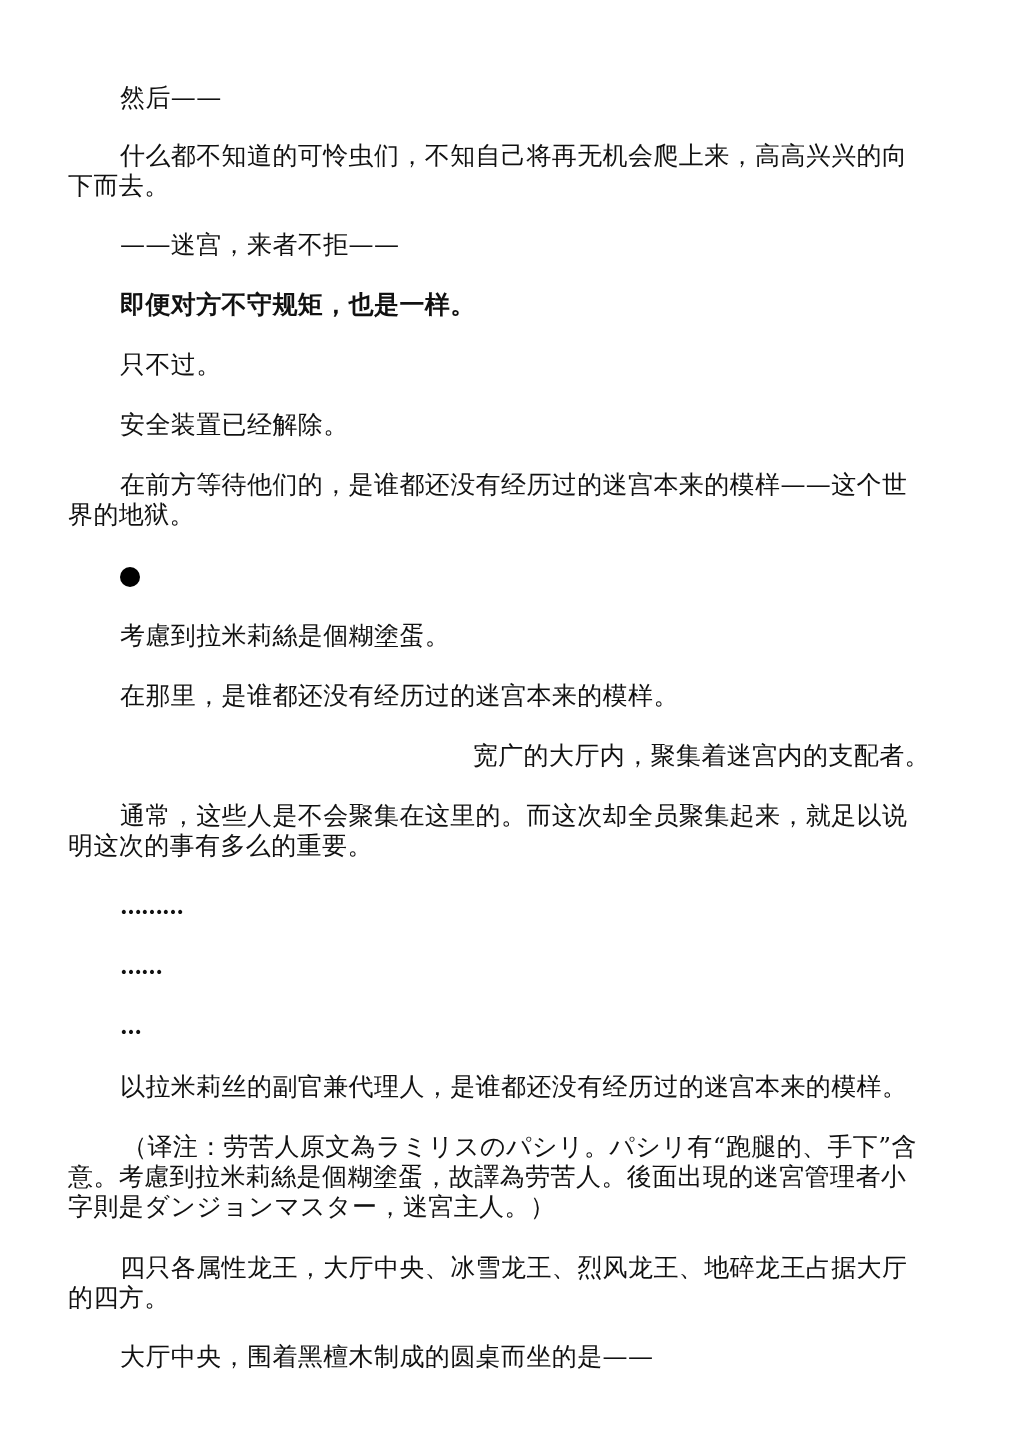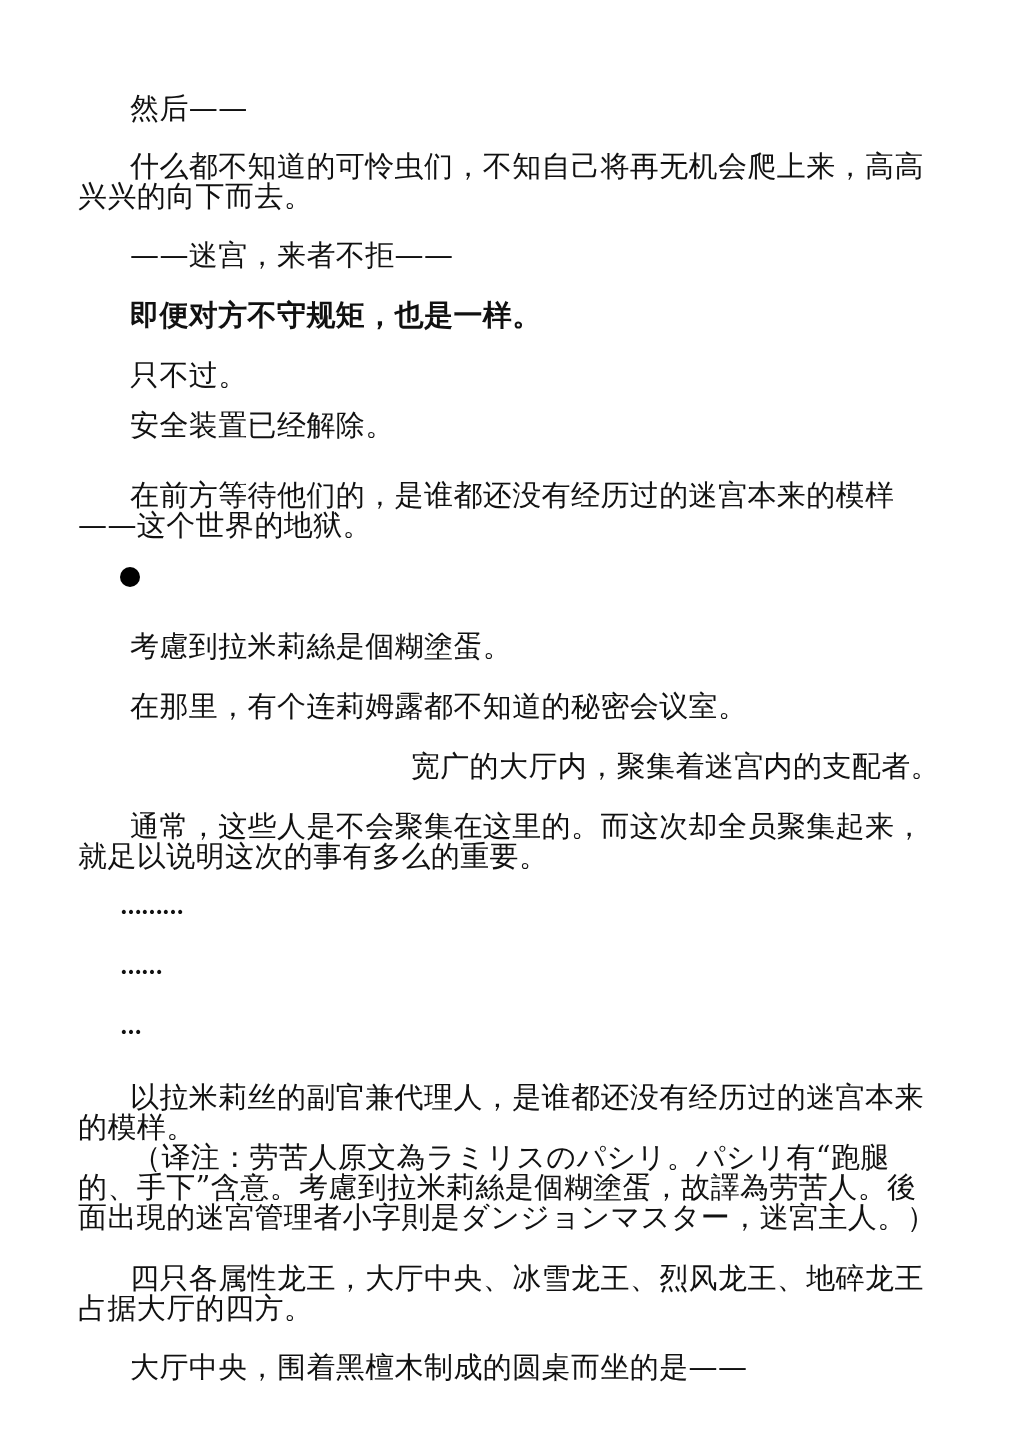--- a/index.html
+++ b/index.html
@@ -18,27 +18,27 @@
     .page {
       position: absolute;
       left: 68px;
       top: 0;
       width: 862px;
     }
     .para {
       position: absolute;
       left: 0;
       width: 862px;
-      font-size: 29px;
+      font-size: 25px;
       line-height: 30px;
       text-indent: 52px;
       letter-spacing: 0.4px;
       white-space: normal;
       word-break: break-all;
-      margin: 10px;
+      margin: 0;
     }
     .note {
       text-indent: 54px;
     }
     .bullet {
       position: absolute;
       left: 52px;
       width: 20px;
       height: 20px;
       border-radius: 50%;
@@ -61,29 +61,29 @@
   <p class="para" style="top:83px;">然后——</p>
 
   <p class="para" style="top:141px;">什么都不知道的可怜虫们，不知自己将再无机会爬上来，高高兴兴的向下而去。</p>
 
   <p class="para" style="top:230px;">——迷宫，来者不拒——</p>
 
   <p class="para" style="top:290px;font-weight:bold;">即便对方不守规矩，也是一样。</p>
 
   <p class="para" style="top:350px;">只不过。</p>
 
-  <p class="para" style="top:400px;">安全装置已经解除。</p>
+  <p class="para" style="top:410px;">安全装置已经解除。</p>
 
   <p class="para" style="top:470px;">在前方等待他们的，是谁都还没有经历过的迷宫本来的模样——这个世界的地狱。</p>
 
   <div class="bullet" style="top:567px;"></div>
 
   <p class="para" style="top:621px;">考慮到拉米莉絲是個糊塗蛋。</p>
 
-  <p class="para" style="top:681px;">在那里，有个连莉姆露都不知道的秘密会议室。</p>
+  <p class="para" style="top:681px;">在那里，是谁都还没有经历过的迷宫本来的模样。</p>
 
   <p class="para" style="top:741px;text-align:right;">宽广的大厅内，聚集着迷宫内的支配者。</p>
 
   <p class="para" style="top:801px;">通常，这些人是不会聚集在这里的。而这次却全员聚集起来，就足以说明这次的事有多么的重要。</p>
 
   <div class="dots" style="top:894px;">………</div>
 
   <div class="dots" style="top:954px;">……</div>
 
   <div class="dots" style="top:1014px;">…</div>

